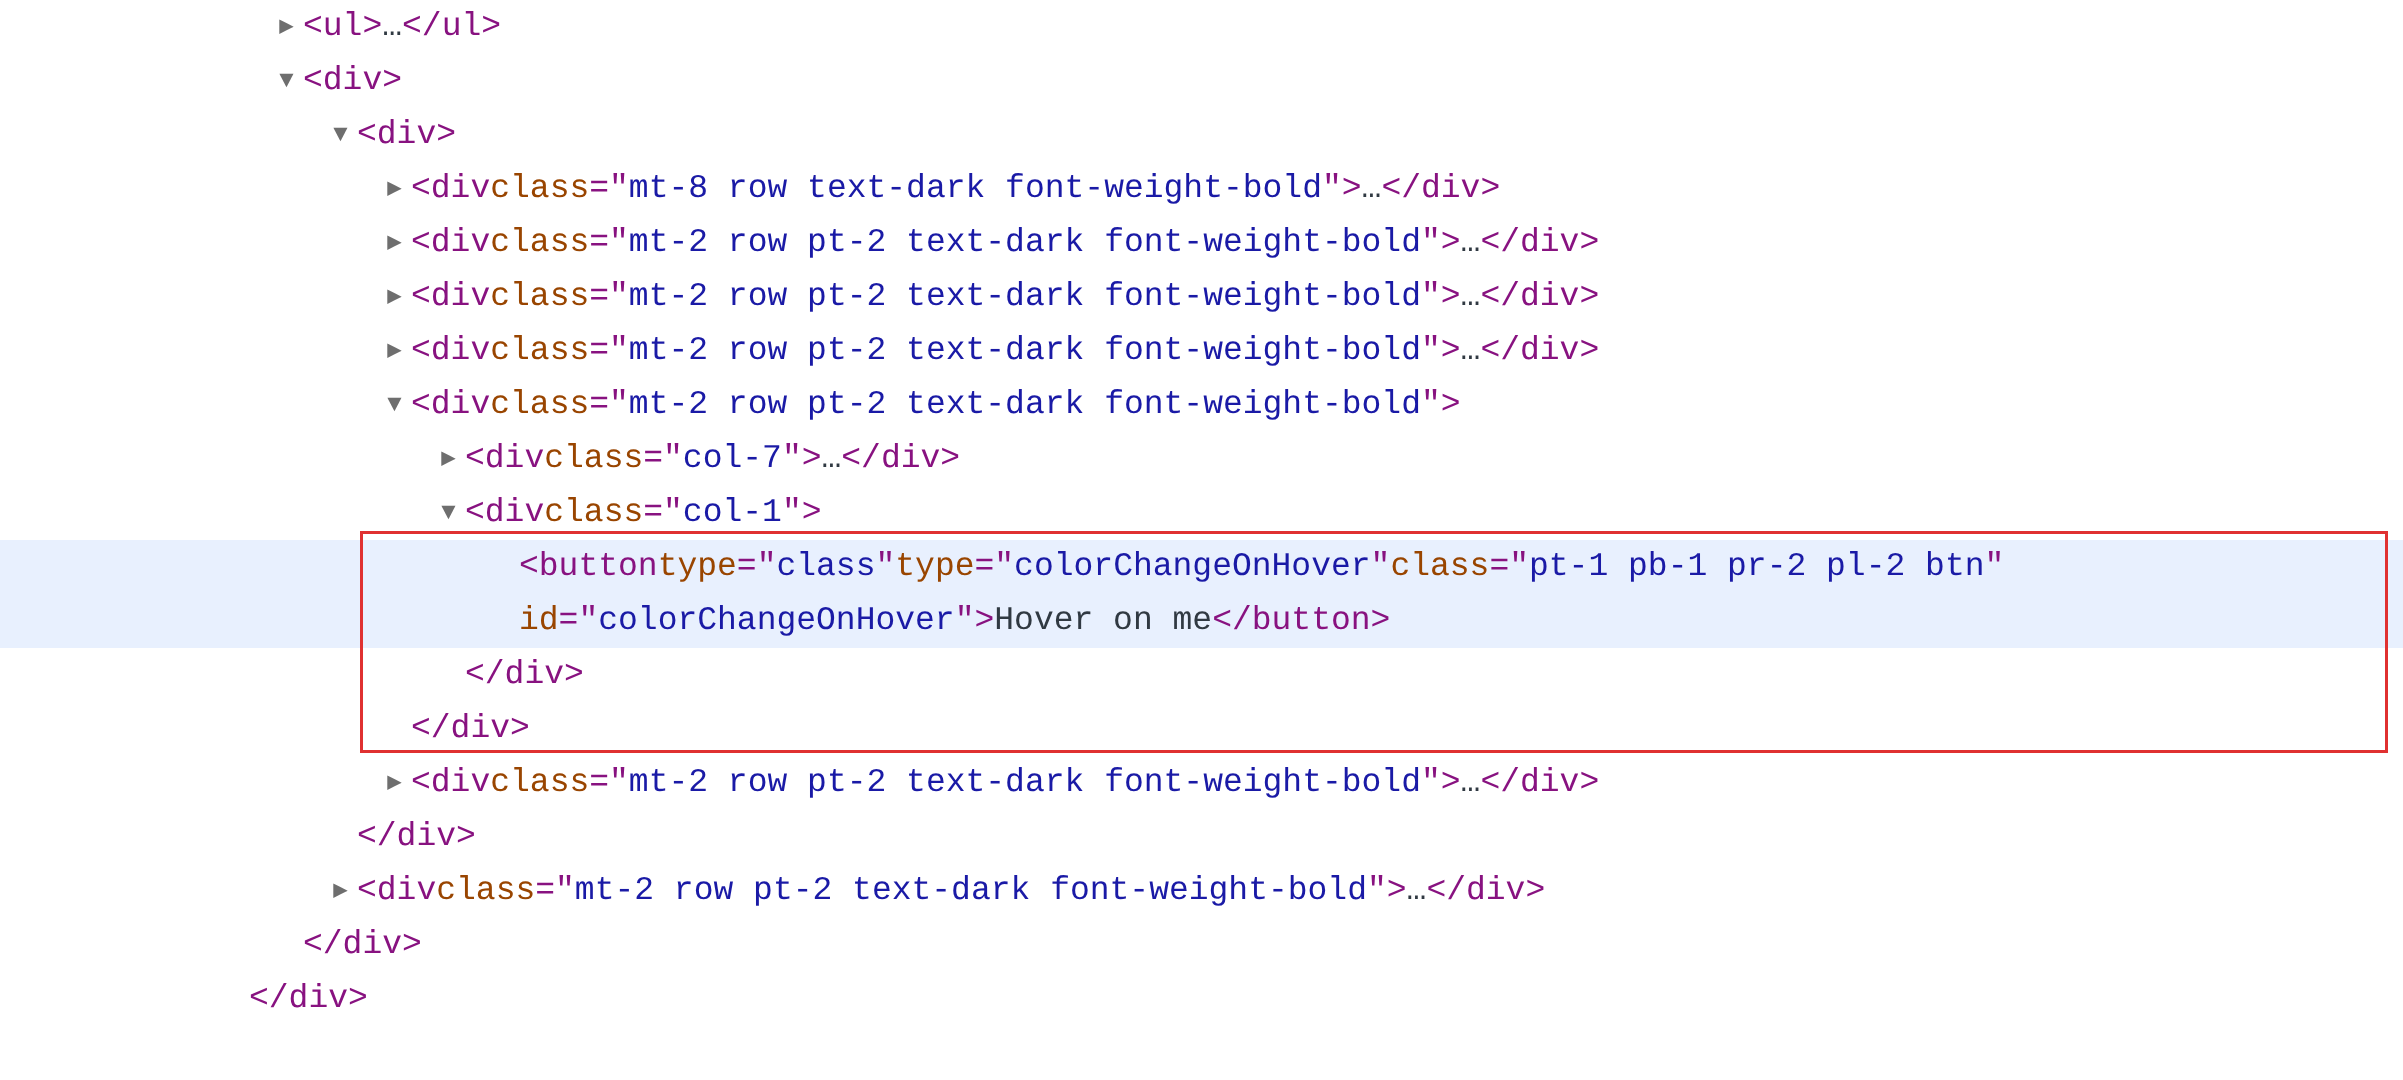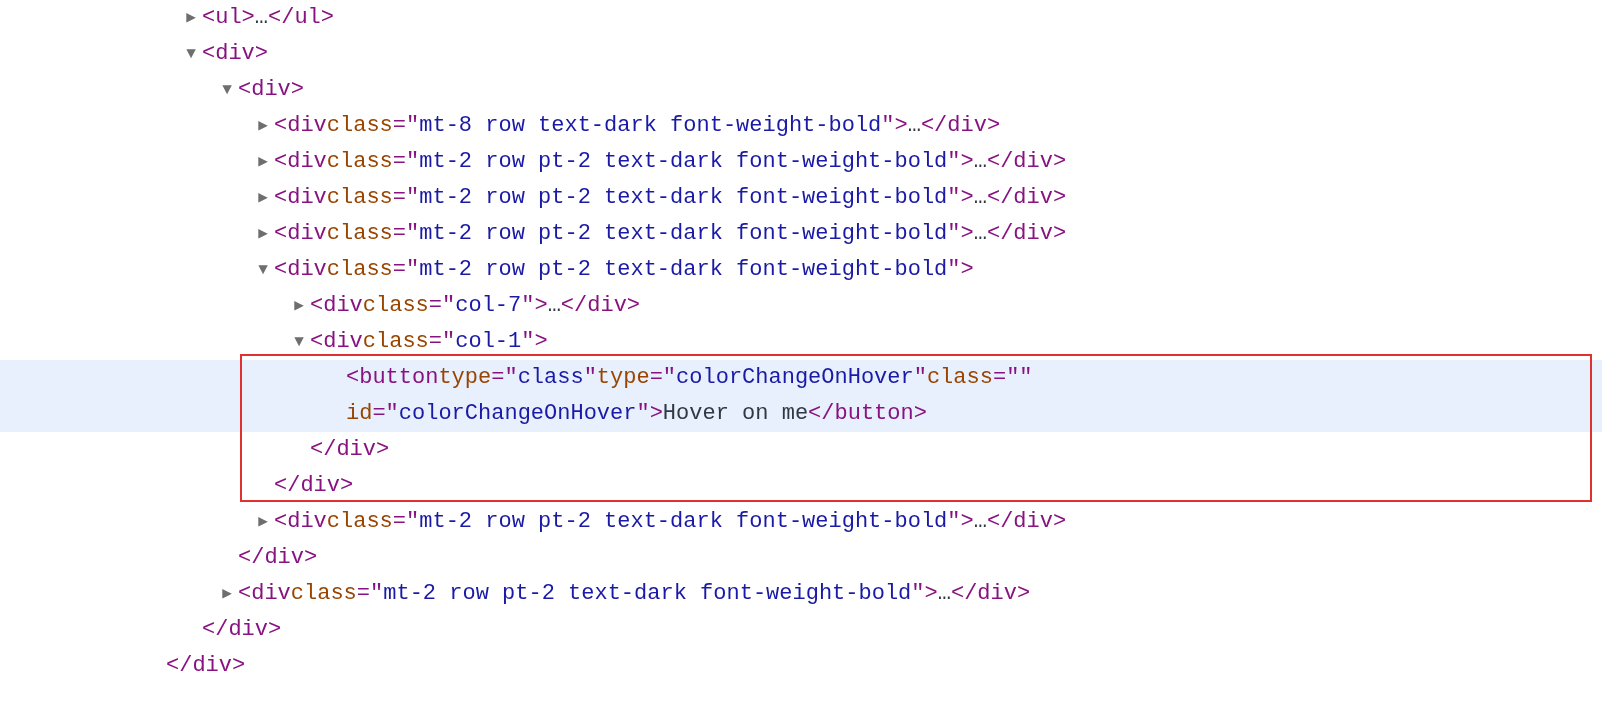--- a/index.html
+++ b/index.html
@@ -128,20 +128,21 @@
       <span class="attrname">type</span>
       <span class="tag">="</span>
       <span class="attrval">class</span>
       <span class="tag">" </span>
       <span class="attrname">type</span>
       <span class="tag">="</span>
       <span class="attrval">colorChangeOnHover</span>
       <span class="tag">" </span>
       <span class="attrname">class</span>
       <span class="tag">="</span>
+      <span class="attrval">pt-1 pb-1 pr-2 pl-2 btn</span>
       <span class="tag">"</span>
     </div>
     <div class="line hlrow">
       <span class="sp" style="width: 324px;"></span>
       <span class="noarrow"></span>
       <span class="attrname">id</span>
       <span class="tag">="</span>
       <span class="attrval">colorChangeOnHover</span>
       <span class="tag">"&gt;</span>
       <span class="textnode">Hover on me</span>

